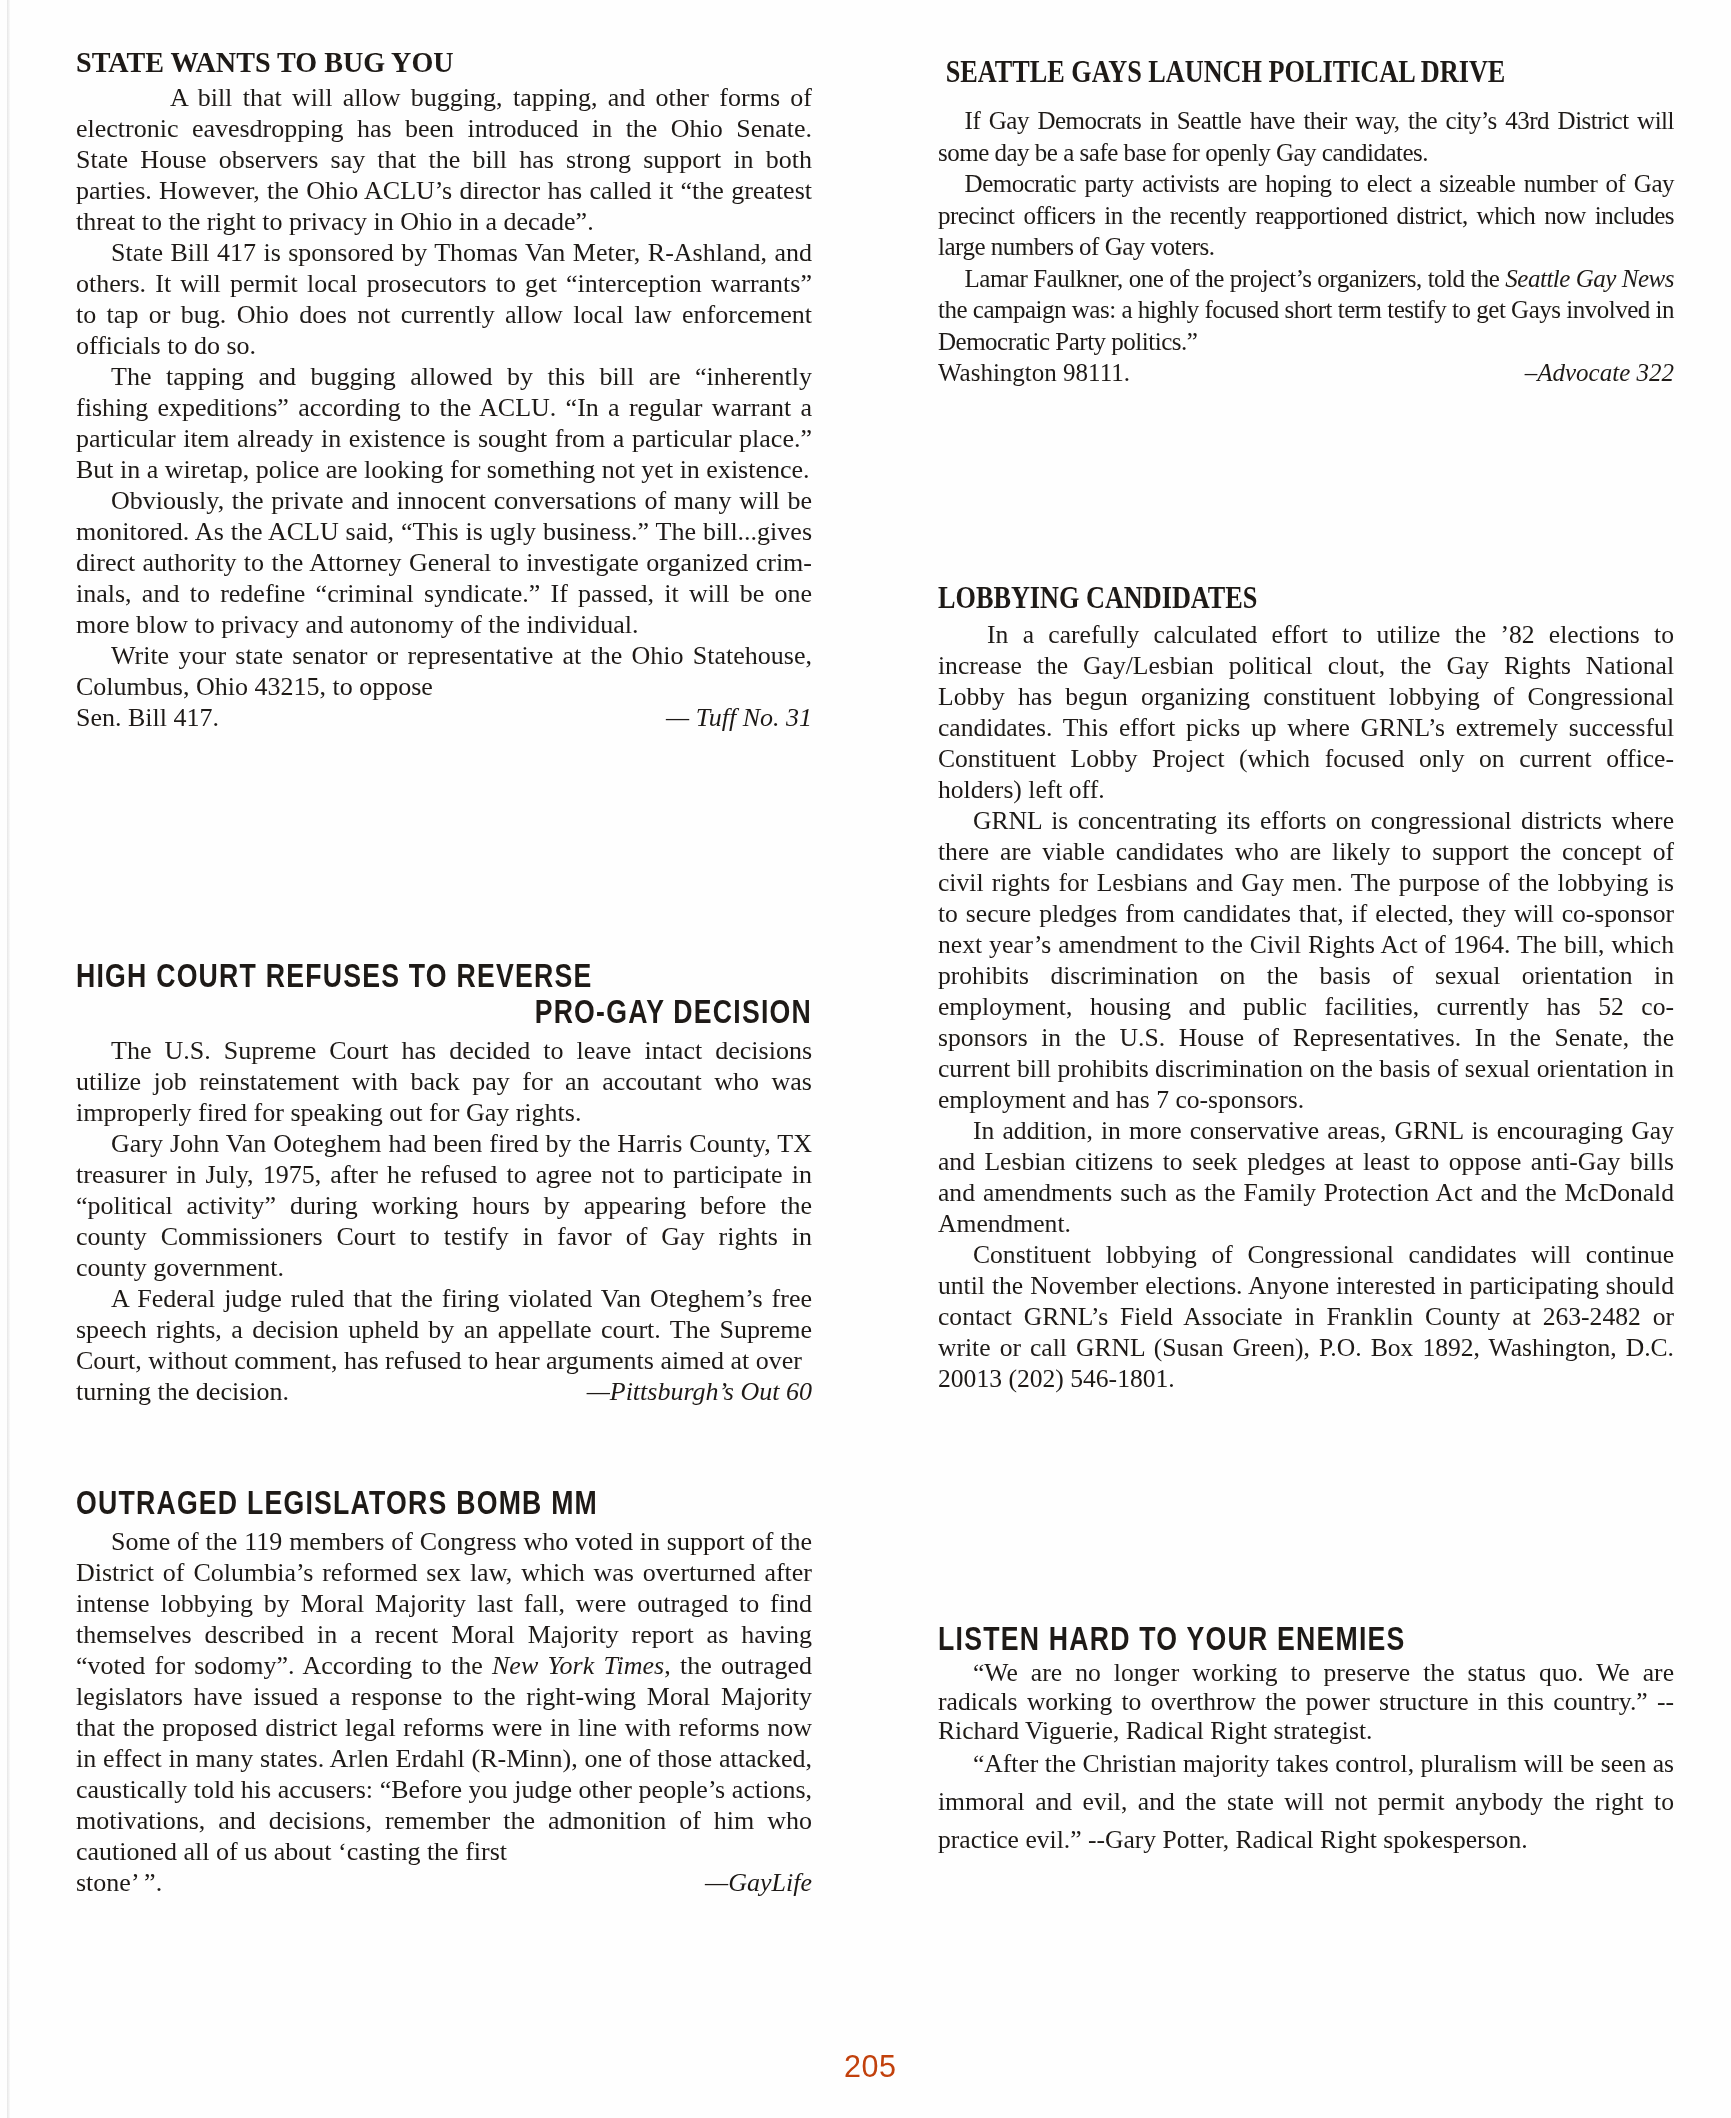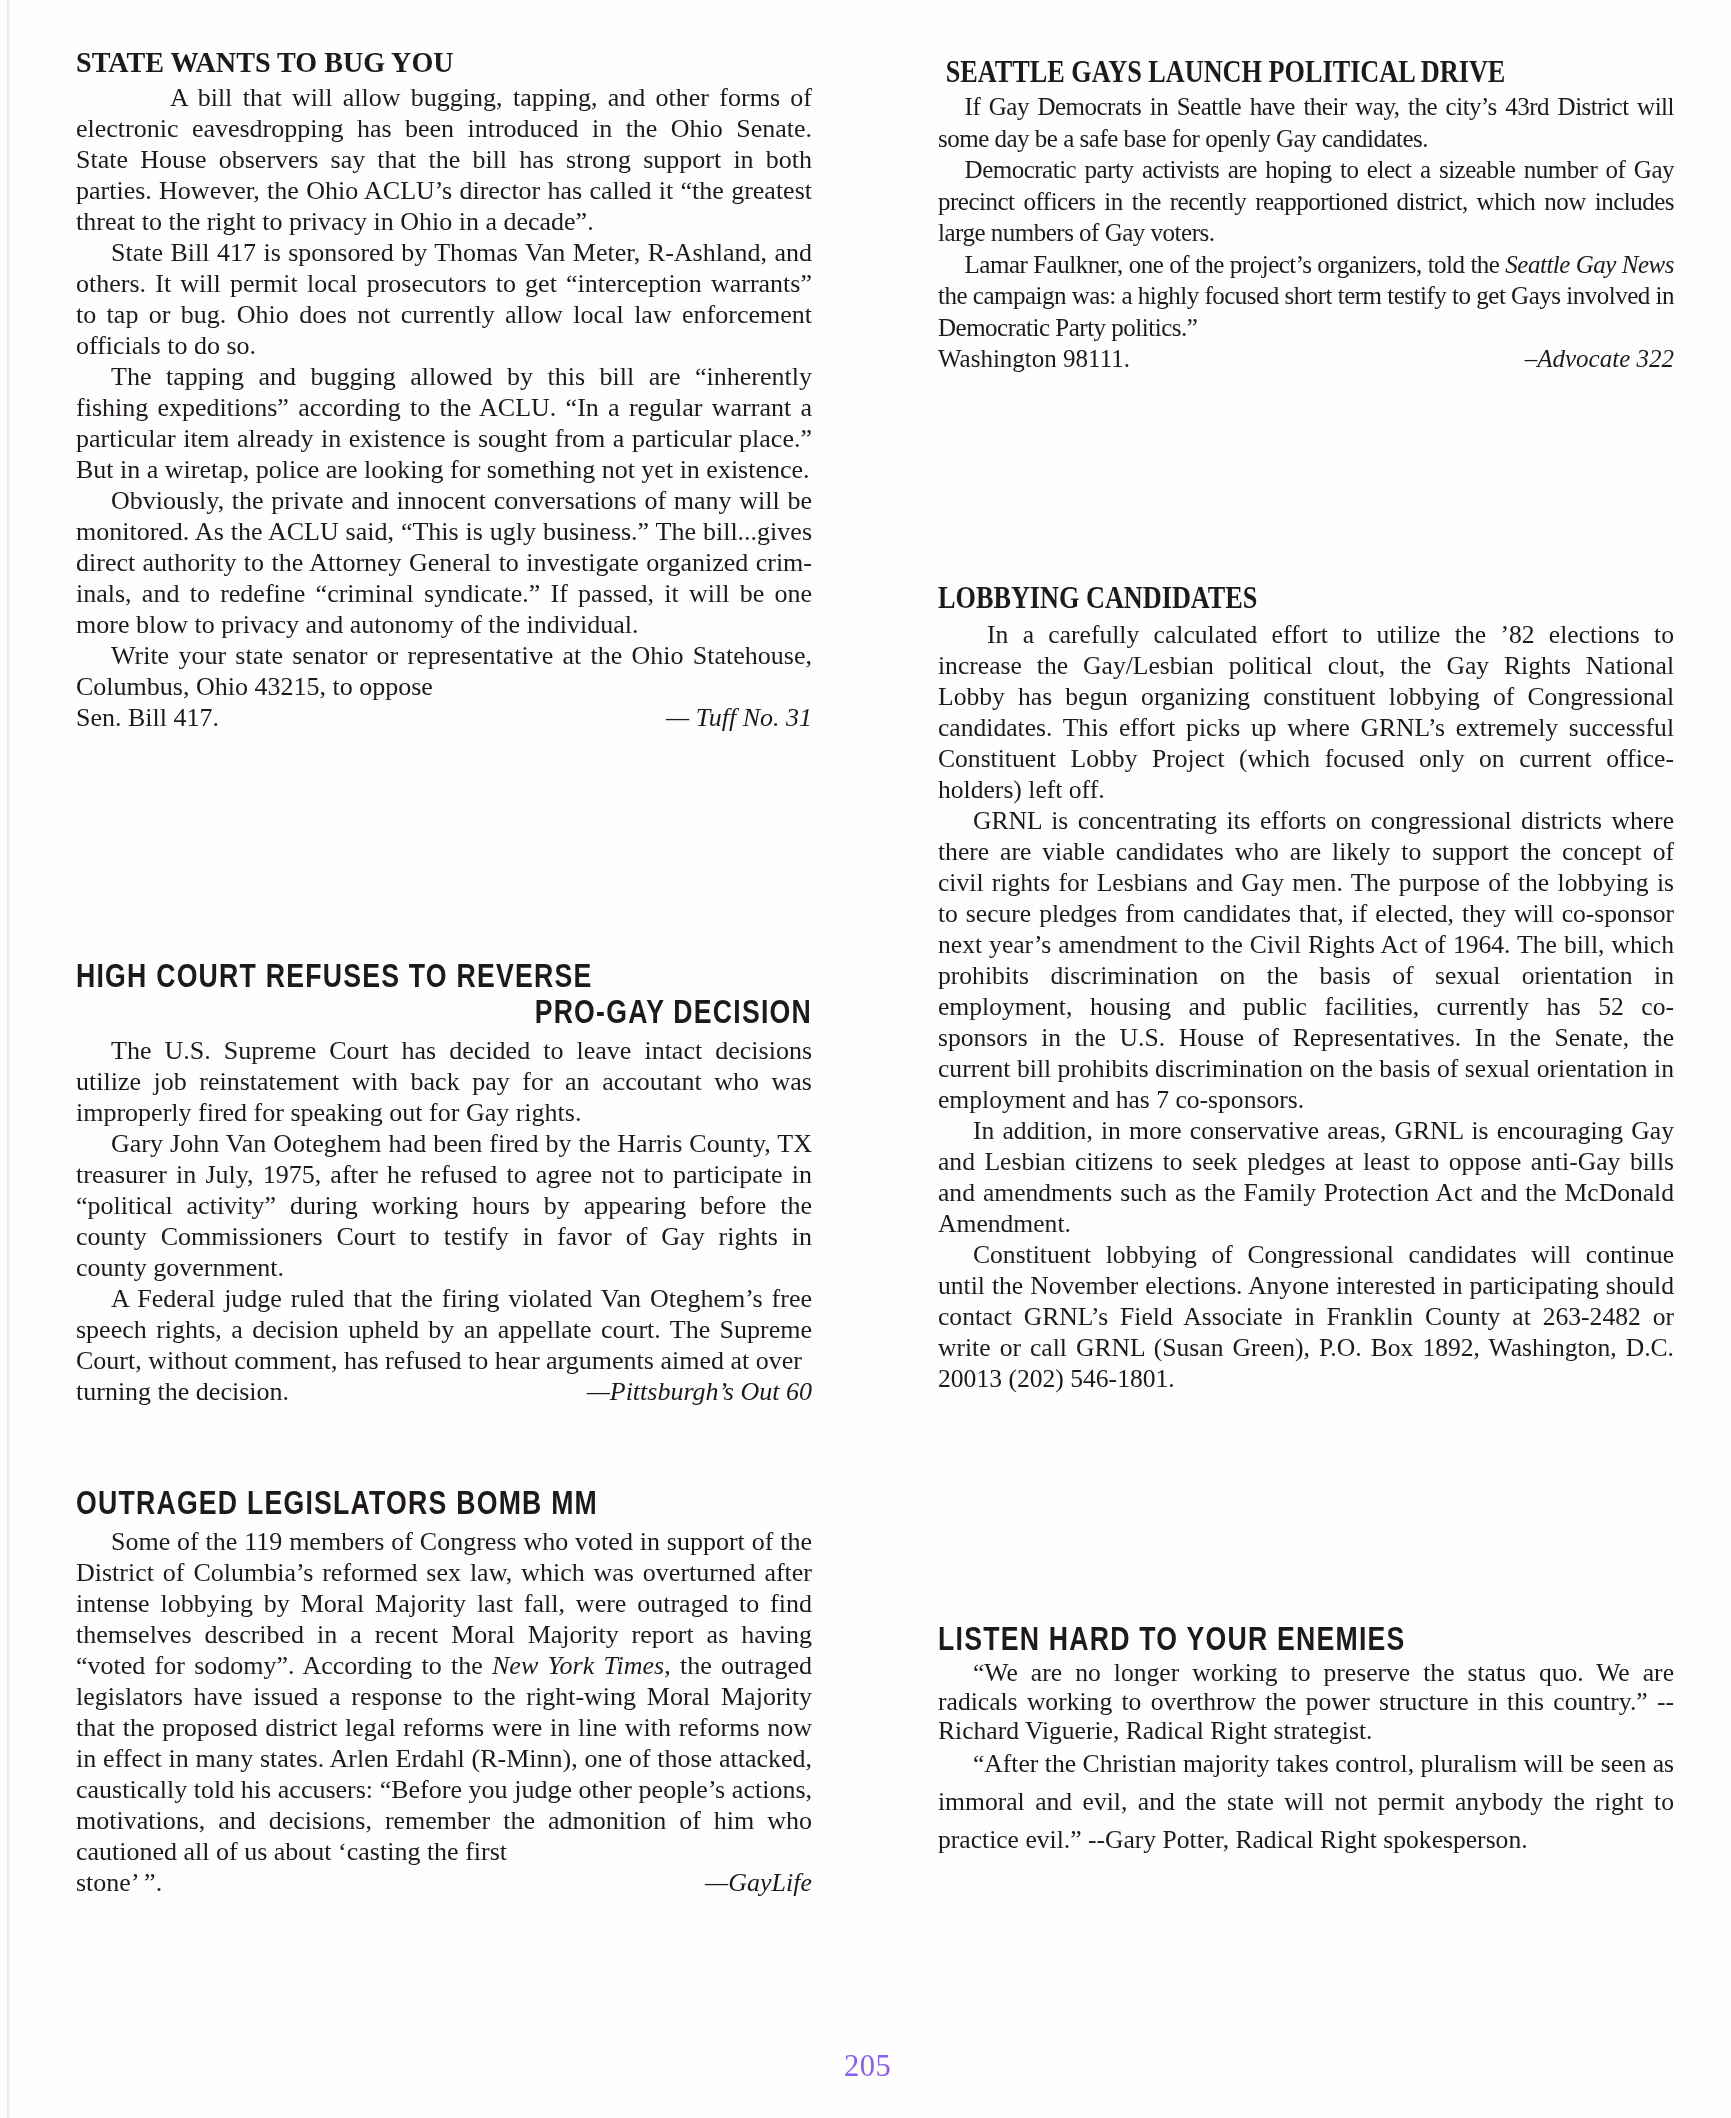--- a/index.html
+++ b/index.html
@@ -13,21 +13,21 @@
   .hl-serif { font-family: "Liberation Serif", "DejaVu Serif", serif; font-weight: bold; font-size: 31.5px; line-height: 35px; margin: 0; letter-spacing: 0px; transform: scaleX(0.92); transform-origin: left; white-space: nowrap; }
   .hl-sans { font-family: "Liberation Sans", "DejaVu Sans", sans-serif; font-weight: bold; font-size: 32.5px; line-height: 37px; margin: 0; letter-spacing: 1.5px; transform: scaleX(0.82); transform-origin: left; white-space: nowrap; }
   .hl-sans.right-line { text-align: right; transform-origin: right; }
   p { margin: 0; font-family: "Liberation Serif", "DejaVu Serif", serif; font-size: 26px; line-height: 31px; text-align: justify; text-indent: 35px; hyphens: manual; }
   p.first { text-indent: 94px; }
   .right-col p { font-size: 25.6px; line-height: 31px; }
   .seattle p { font-family: "Liberation Serif", "DejaVu Serif", serif; font-size: 25px; letter-spacing: -0.5px; line-height: 31.5px; }
   .credit-row { display: flex; justify-content: space-between; font-family: "Liberation Serif", "DejaVu Serif", serif; font-size: 26px; line-height: 31px; }
   .credit-row .cr { font-style: italic; }
   em { font-style: italic; }
-  .pagenum { position: absolute; left: 844px; top: 2049px; font-family: Liberation Serif, serif; font-size: 30.5px; color: #8b5cf6; letter-spacing: 0.5px; }
+  .pagenum { position: absolute; left: 844px; top: 2049px; font-family: Liberation Sans, sans-serif; font-size: 30.5px; color: #c2410c; letter-spacing: 0.5px; }
 </style>
 </head>
 <body>
 
 <div class="page">
   <div class="edge"></div>
 
   <div class="col col-left">
 
     <section class="article" style="position:absolute; top:45px; width:736px;">
@@ -62,21 +62,21 @@
         <span>stone’ ”.</span>
         <span class="cr">—GayLife</span>
       </div>
     </section>
   </div>
 
   <div class="col col-right right-col">
 
     <section class="article seattle" style="position:absolute; top:55px; width:736px;">
       <h2 class="hl-serif" style="padding-left:8.9px; font-size:30.5px; transform:scaleX(0.86);">SEATTLE GAYS LAUNCH POLITICAL DRIVE</h2>
-      <p style="margin-top:1px; text-indent:26.6px;">If Gay Democrats in Seattle have their way, the city’s 43rd District will some day be a safe base for openly Gay candidates.</p>
+      <p style="margin-top:15px; text-indent:26.6px;">If Gay Democrats in Seattle have their way, the city’s 43rd District will some day be a safe base for openly Gay candidates.</p>
       <p style="text-indent:26.6px;">Democratic party activists are hoping to elect a sizeable number of Gay precinct officers in the recently reapportioned district, which now includes large numbers of Gay voters.</p>
       <p style="text-indent:26.6px;"><span>Lamar Faulkner, one of the project’s organizers, told the </span><em>Seattle Gay News</em><span> the campaign was: a highly focused short term testify to get Gays involved in Democratic Party politics.”</span></p>
       <div class="credit-row" style="font-size:25px; line-height:31.5px;">
         <span>Washington 98111.</span>
         <span class="cr">–Advocate 322</span>
       </div>
     </section>
 
     <section class="article" style="position:absolute; top:581px; width:736px;">
       <h2 class="hl-serif" style="font-size:30.5px; transform:scaleX(0.86);">LOBBYING CANDIDATES</h2>

